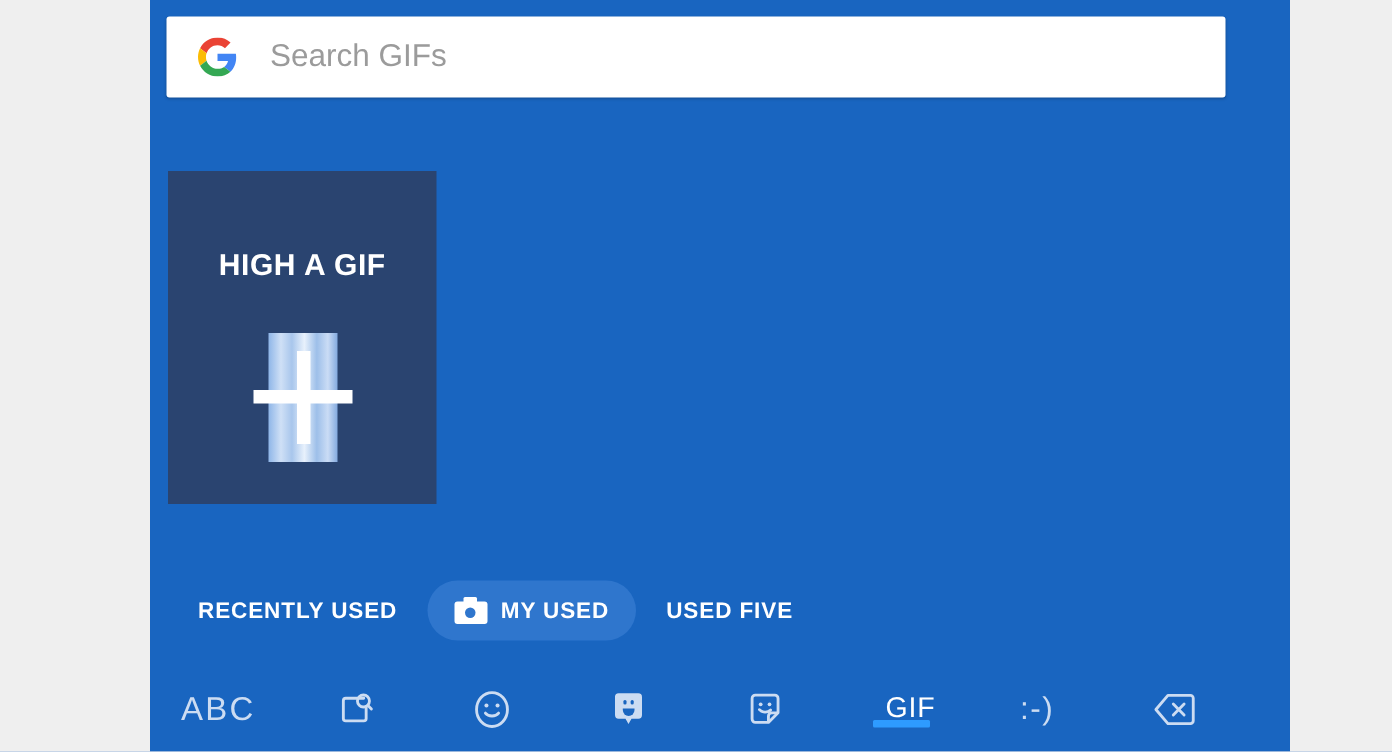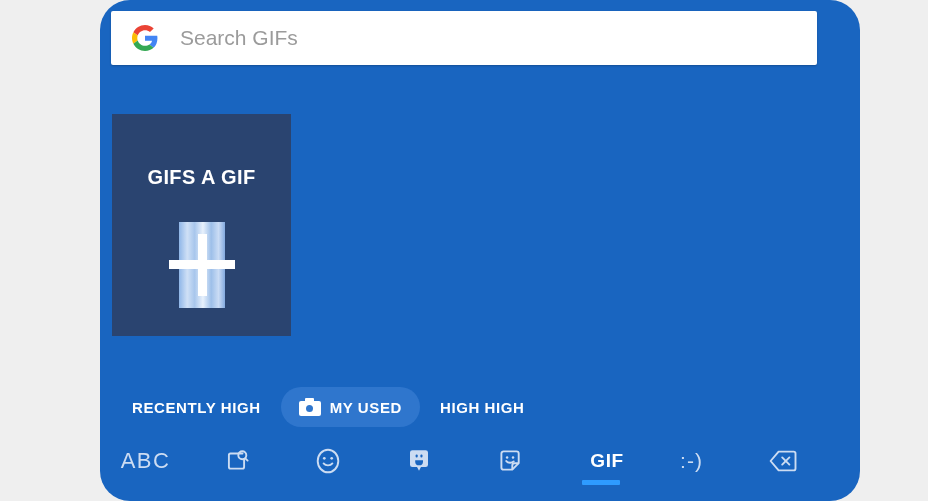--- a/index.html
+++ b/index.html
@@ -22,21 +22,20 @@
 
   
   #keyboard-panel {
     position: absolute;
     left: 100px;
     top: 0px;
     width: 760px;
     height: 501px;
     background: #1965c0;
     overflow: hidden;
-    border-radius: 30px;
   }
 
   
   #search-bar {
     position: absolute;
     left: 11px;
     top: 11px;
     width: 706px;
     height: 54px;
     background: #ffffff;
@@ -214,21 +213,21 @@
     align-items: flex-start;
   }
 
   .bottom-item {
     flex: 1 1 0;
     height: 69px;
     position: relative;
     display: flex;
     flex-direction: column;
     align-items: center;
-    justify-content: flex-start;
+    justify-content: center;
     padding-top: 13px;
     box-sizing: border-box;
     cursor: pointer;
     user-select: none;
   }
 
   .bottom-glyph {
     height: 32px;
     display: flex;
     align-items: center;
@@ -238,21 +237,21 @@
   .abc-text {
     color: #ccdcf2;
     font-size: 22px;
     letter-spacing: 1.5px;
     font-family: "Liberation Sans", sans-serif;
   }
 
   .gif-text {
     color: #ffffff;
     font-size: 19px;
-    font-weight: bold;
+    font-weight: normal;
     letter-spacing: 0.6px;
     font-family: "Liberation Sans", sans-serif;
     margin-left: 13px;
   }
 
   .emoticon-text {
     color: #ccdcf2;
     font-size: 21px;
     font-family: "Liberation Sans", sans-serif;
     letter-spacing: 1px;
@@ -284,46 +283,46 @@
           <path fill="#EA4335" d="M24 9.5c3.54 0 6.71 1.22 9.21 3.6l6.85-6.85C35.9 2.38 30.47 0 24 0 14.62 0 6.51 5.38 2.56 13.22l7.98 6.19C12.43 13.72 17.74 9.5 24 9.5z"></path>
           <path fill="#4285F4" d="M46.98 24.55c0-1.57-.15-3.09-.38-4.55H24v9.02h12.94c-.58 2.96-2.26 5.48-4.78 7.18l7.73 6c4.51-4.18 7.09-10.36 7.09-17.65z"></path>
           <path fill="#FBBC05" d="M10.53 28.59c-.48-1.45-.76-2.99-.76-4.59s.27-3.14.76-4.59l-7.98-6.19C.92 16.46 0 20.12 0 24c0 3.88.92 7.54 2.56 10.78l7.97-6.19z"></path>
           <path fill="#34A853" d="M24 48c6.48 0 11.93-2.13 15.89-5.81l-7.73-6c-2.15 1.45-4.92 2.3-8.16 2.3-6.26 0-11.57-4.22-13.47-9.91l-7.98 6.19C6.51 42.62 14.62 48 24 48z"></path>
         </svg>
       </div>
       <input id="search-input" type="text" placeholder="Search GIFs" style="">
     </div>
 
     <div id="make-gif-tile">
-      <div id="make-gif-label">GIFS A GIF</div>
+      <div id="make-gif-label">HIGH A GIF</div>
       <div id="make-gif-plus-wrap">
         <div id="plus-bar-vert"></div>
         <div id="plus-glyph-v"></div>
         <div id="plus-glyph-h"></div>
       </div>
     </div>
 
     <div id="category-tabs">
       <div id="cat-tabs-inner">
 
         <div class="cat-tab">
-          <span>RECENTLY HIGH</span>
+          <span>RECENTLY USED</span>
         </div>
 
         <div class="cat-tab selected">
           <span class="camera-icon">
             <span class="camera-hump"></span>
             <span class="camera-body"></span>
             <span class="camera-lens"></span>
           </span>
           <span>MY USED</span>
         </div>
 
         <div class="cat-tab">
-          <span>HIGH HIGH</span>
+          <span>USED FIVE</span>
         </div>
 
 
 
       </div>
     </div>
 
     <div id="bottom-bar">
 
       <div class="bottom-item">

